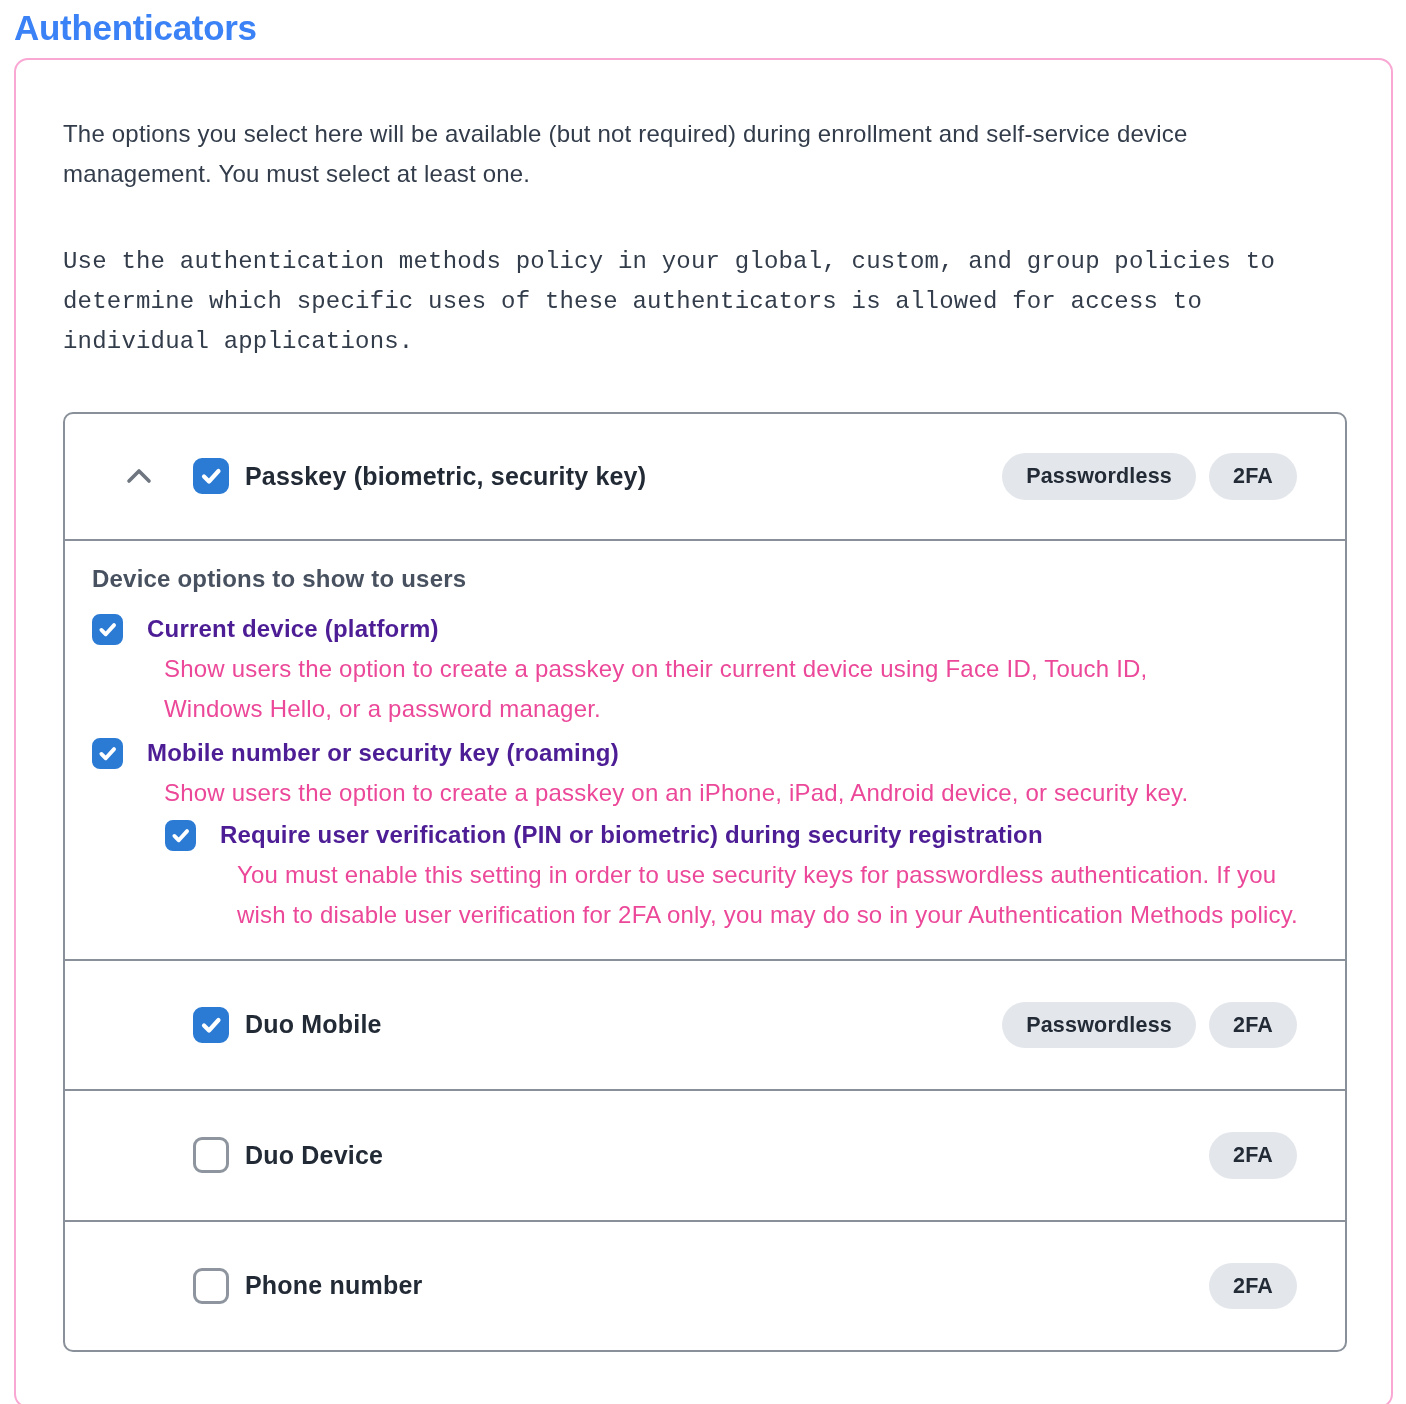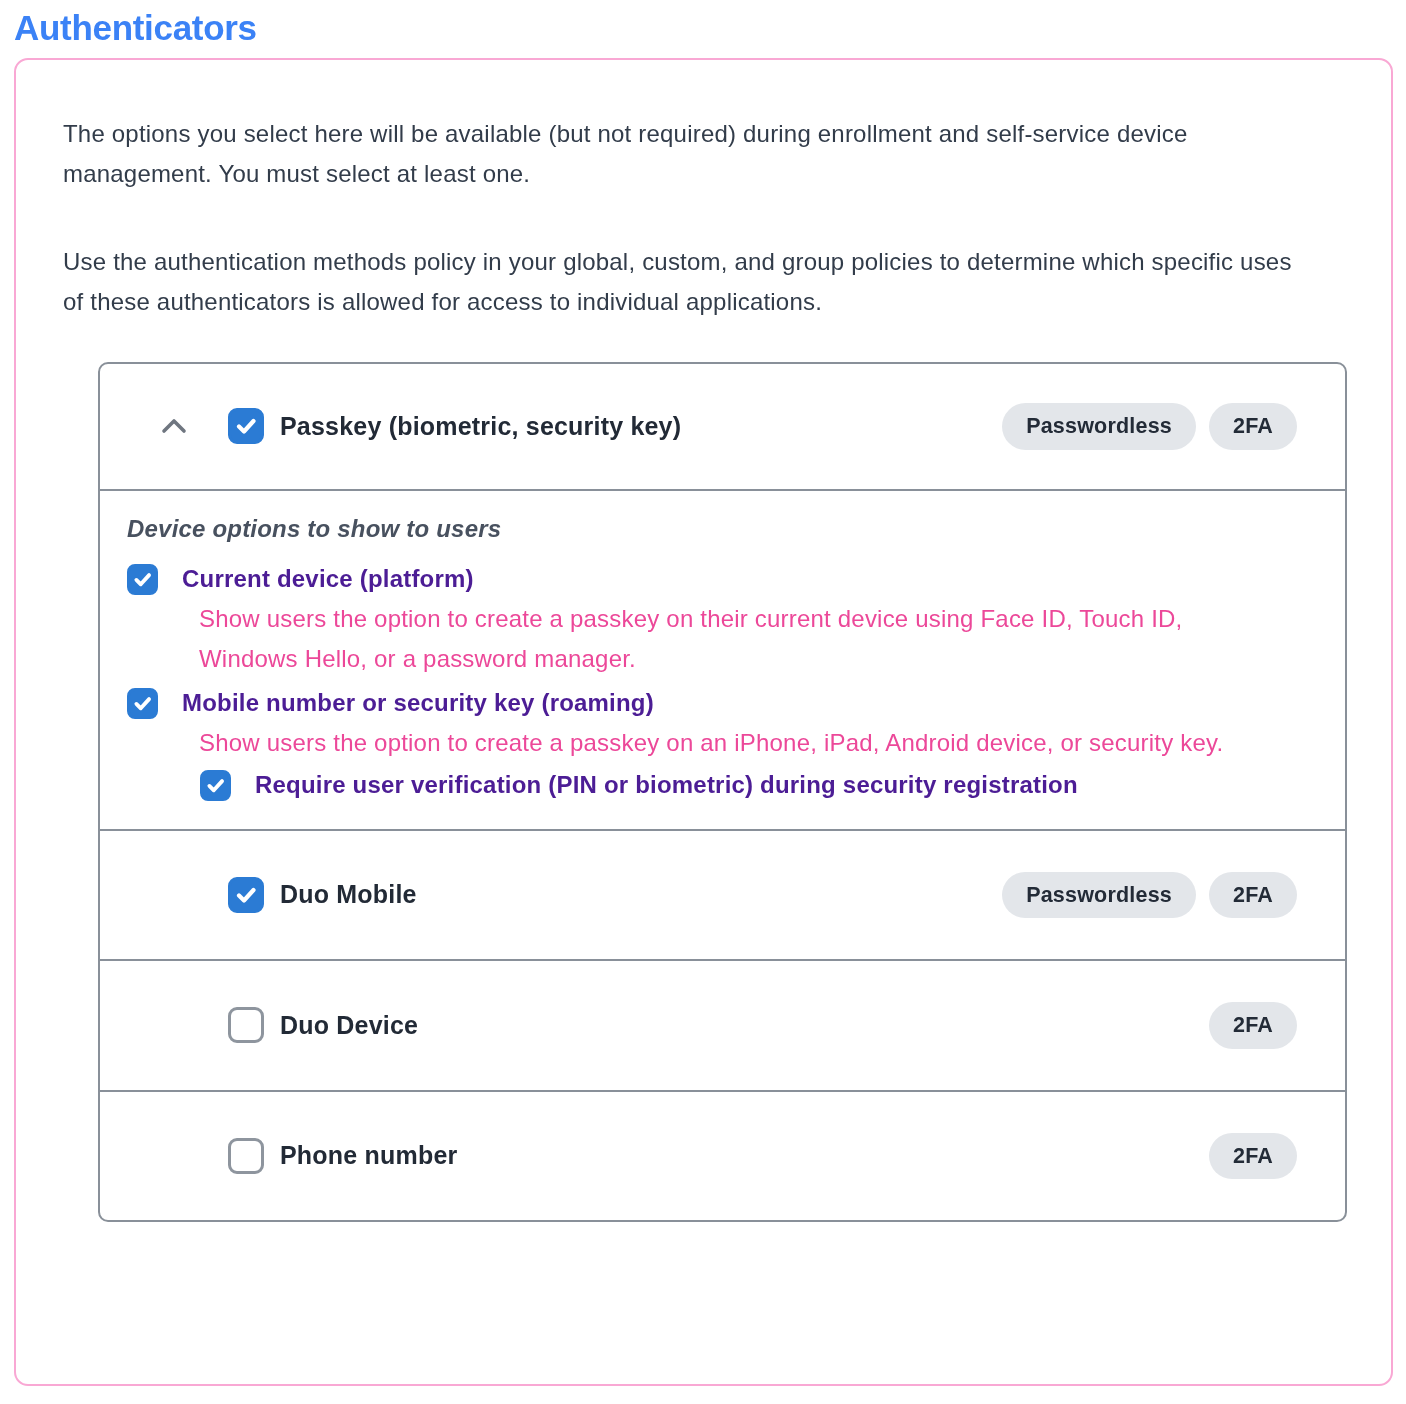--- a/index.html
+++ b/index.html
@@ -27,28 +27,27 @@
     min-height:1328px;
   }
   .intro {
     font-size:24px;
     line-height:40px;
     letter-spacing:0.2px;
     color:#323c4a;
     margin:0;
   }
   .intro.p1 { max-width:1195px; margin-bottom:48px; }
-  .intro.p2 { max-width:1248px; margin-bottom:40px; }
+  .intro.p2 { max-width:1248px; margin-bottom:50px;font-family:Liberation Mono, monospace; }
 
   .auth-list {
     border:2px solid #899099;
     border-radius:10px;
     overflow:hidden;
     background:#fff;
-    margin-left:35px;
   }
   .auth-list > * + * { border-top:2px solid #899099; }
 
   .row {
     display:flex;
     align-items:center;
     padding:41px 48px 41px 60px;
   }
   .row.header { padding-top:39px; padding-bottom:39px; }
 
@@ -96,21 +95,20 @@
 
   
   .details { padding:18px 46px 24px 27px; }
   .details-heading {
     font-size:24px;
     font-weight:700;
     line-height:40px;
     letter-spacing:0.2px;
     color:#48515f;
     margin:0 0 10px 0;
-    font-style:italic;
   }
   .opt { display:flex; align-items:flex-start; margin-top:4px; }
   .opt .cb { margin-top:5px; }
   .opt-body { margin-left:24px; }
   .opt-label {
     font-size:24px;
     font-weight:700;
     line-height:40px;
     letter-spacing:0.2px;
     color:#4c1d95;
@@ -185,20 +183,21 @@
       </div>
 
       <div class="opt nested">
         <button class="cb sm checked" aria-label="Require user verification checkbox">
           <svg class="check" width="21" height="21" viewBox="0 0 24 24" fill="none">
             <path d="M5 12.5 L10 17.5 L19.5 7" stroke="#ffffff" stroke-width="4.4" stroke-linecap="round" stroke-linejoin="round"></path>
           </svg>
         </button>
         <div class="opt-body">
           <div class="opt-label">Require user verification (PIN or biometric) during security registration</div>
+          <p class="opt-desc d3">You must enable this setting in order to use security keys for passwordless authentication. If you wish to disable user verification for 2FA only, you may do so in your Authentication Methods policy.</p>
         </div>
       </div>
     </div>
 
     <div class="row">
       <span class="chevron-spacer"></span>
       <button class="cb checked" aria-label="Duo Mobile checkbox">
         <svg class="check" width="24" height="24" viewBox="0 0 24 24" fill="none">
           <path d="M5 12.5 L10 17.5 L19.5 7" stroke="#ffffff" stroke-width="4.2" stroke-linecap="round" stroke-linejoin="round"></path>
         </svg>

